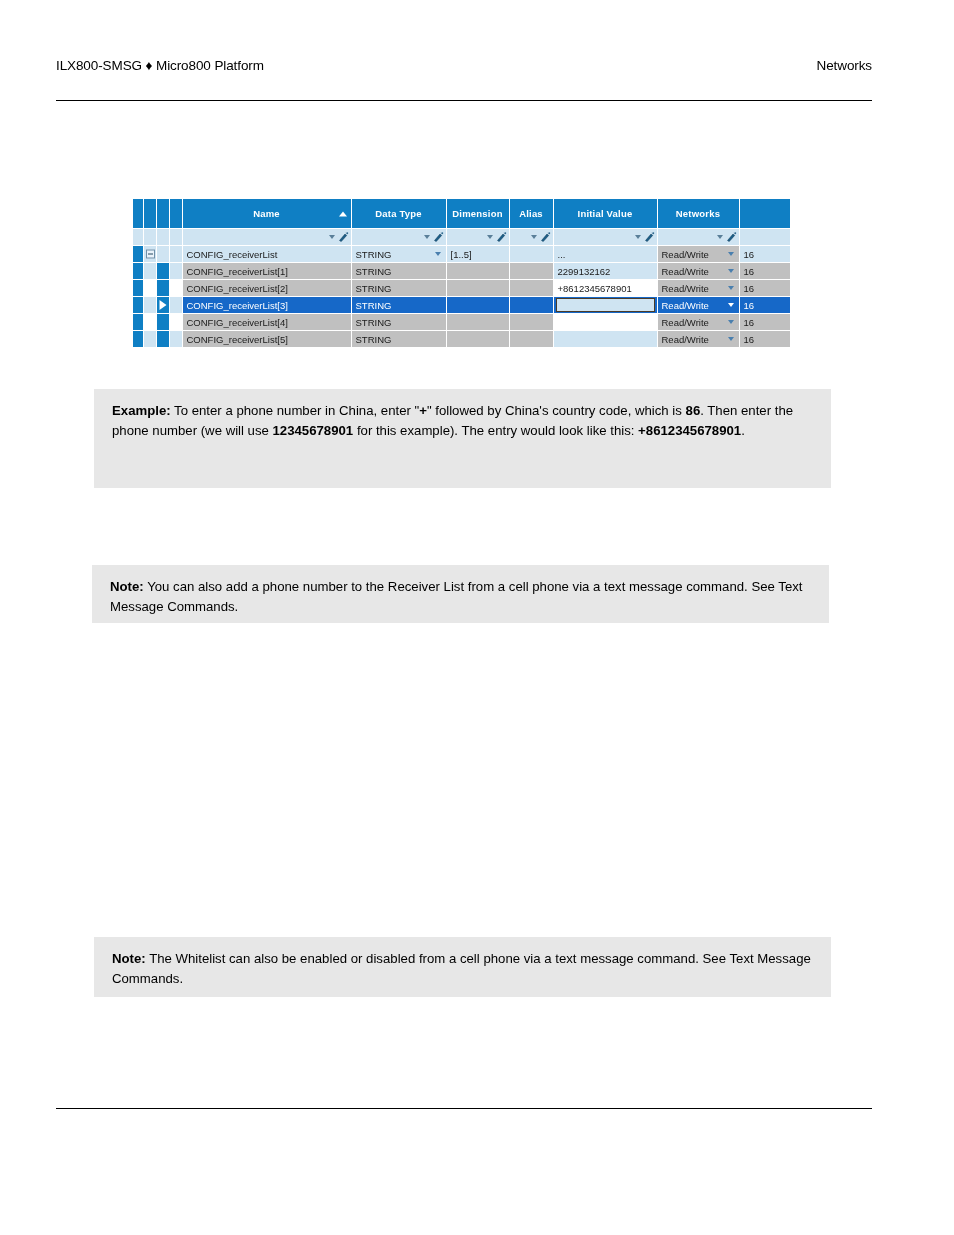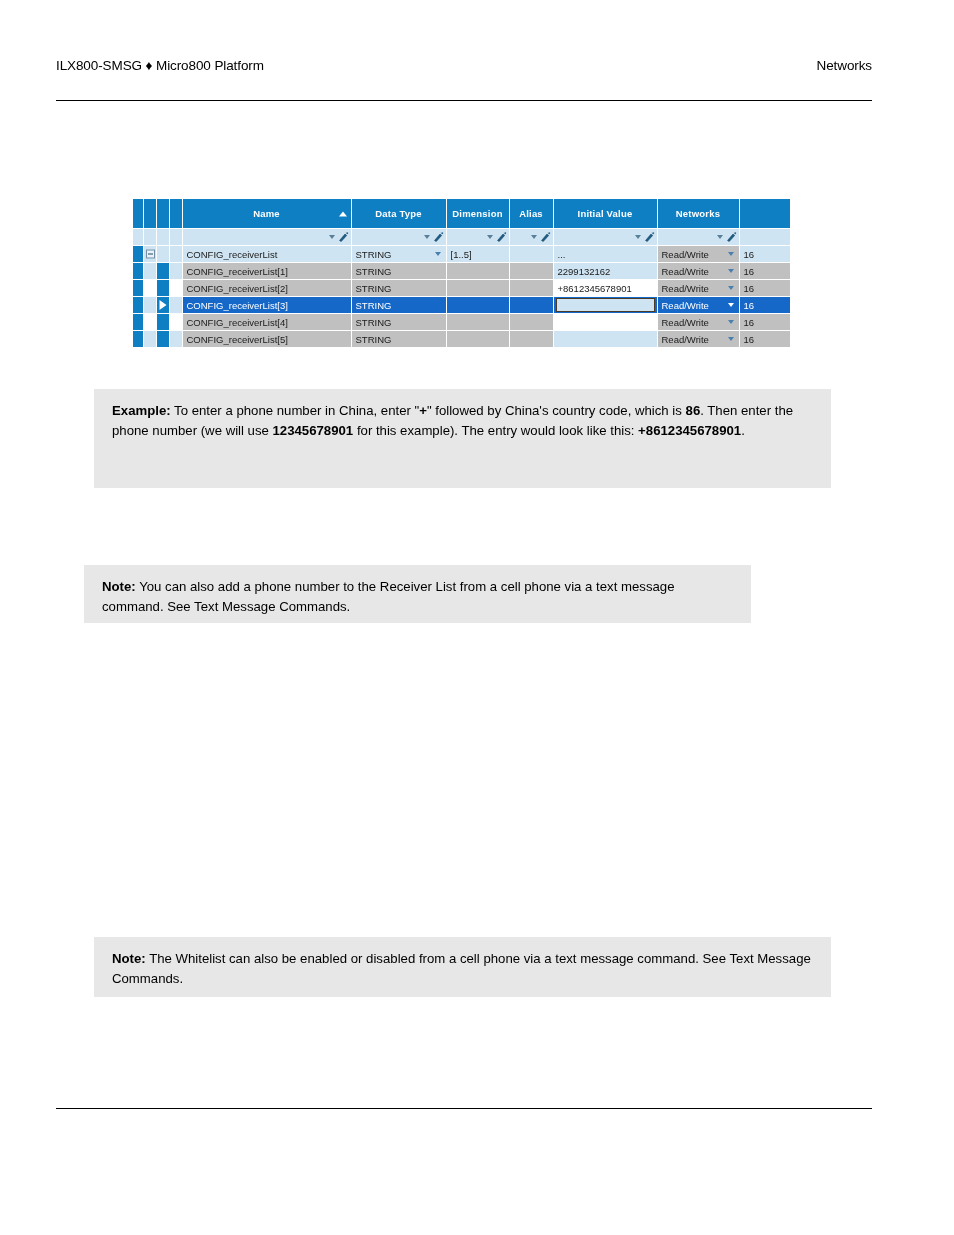--- a/index.html
+++ b/index.html
@@ -249,21 +249,21 @@
     color: #000000;
     font-size: 13.2px;
     line-height: 20px;
     box-sizing: border-box;
     padding: 12px 17px 13px 18px;
   }
   .callout p { margin: 0; }
   .callout b { font-weight: bold; }
 
   #callout-example { left: 94px; top: 389px; width: 737px; height: 99px; }
-  #callout-note-1  { left: 84px; top: 565px; width: 667px; height: 58px; }
+  #callout-note-1  { left: 92px; top: 565px; width: 737px; height: 58px; }
   #callout-note-2  { left: 94px; top: 937px; width: 737px; height: 60px; }
 </style>
 </head>
 <body>
 
 <div class="page-header">
   <div class="hdr-row">
     <span class="hdr-left">ILX800-SMSG ♦ Micro800 Platform</span>
     <span class="hdr-right">Networks</span>
   </div>

